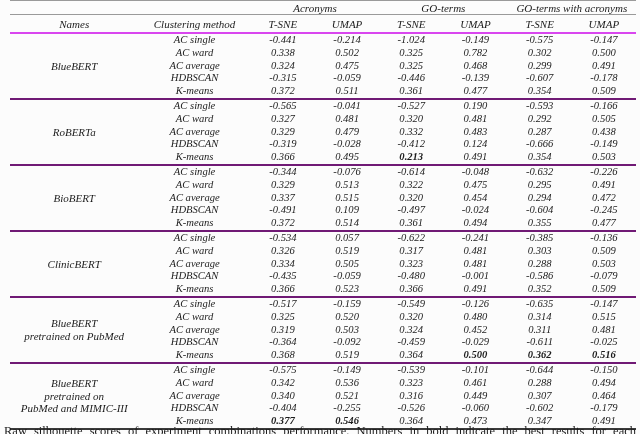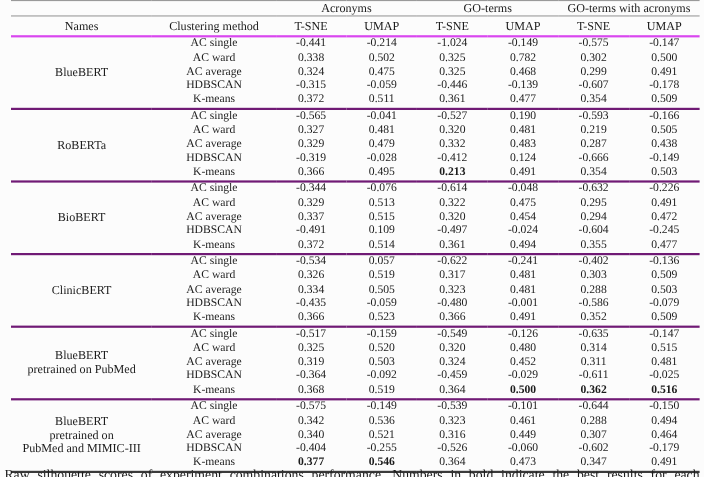--- a/index.html
+++ b/index.html
@@ -20,20 +20,21 @@
     inset: 0;
   }
   table.results {
     border-collapse: collapse;
     table-layout: fixed;
     margin-left: 10px;
     margin-top: 0;
     width: 626px;
     border-top: 1px solid #9a9a9a;
     border-bottom: 2px solid #3a3a3a;
+    font-style: italic;
   }
   col.c-name   { width: 128px; }
   col.c-method { width: 112px; }
   col.c-val    { width: 64px; }
   th, td {
     padding: 0;
     text-align: center;
     vertical-align: middle;
     font-weight: normal;
     white-space: nowrap;
@@ -174,21 +175,21 @@
           <td class="score-cell">0.190</td>
           <td class="score-cell">-0.593</td>
           <td class="score-cell">-0.166</td>
         </tr>
         <tr>
           <td class="method-cell">AC ward</td>
           <td class="score-cell">0.327</td>
           <td class="score-cell">0.481</td>
           <td class="score-cell">0.320</td>
           <td class="score-cell">0.481</td>
-          <td class="score-cell">0.219</td>
+          <td class="score-cell">0.292</td>
           <td class="score-cell">0.505</td>
         </tr>
         <tr>
           <td class="method-cell">AC average</td>
           <td class="score-cell">0.329</td>
           <td class="score-cell">0.479</td>
           <td class="score-cell">0.332</td>
           <td class="score-cell">0.483</td>
           <td class="score-cell">0.287</td>
           <td class="score-cell">0.438</td>
@@ -261,21 +262,21 @@
         </tr>
         <tr class="group-start">
           <td rowspan="5" class="name-cell">
             <div>ClinicBERT</div>
           </td>
           <td class="method-cell">AC single</td>
           <td class="score-cell">-0.534</td>
           <td class="score-cell">0.057</td>
           <td class="score-cell">-0.622</td>
           <td class="score-cell">-0.241</td>
-          <td class="score-cell">-0.402</td>
+          <td class="score-cell">-0.385</td>
           <td class="score-cell">-0.136</td>
         </tr>
         <tr>
           <td class="method-cell">AC ward</td>
           <td class="score-cell">0.326</td>
           <td class="score-cell">0.519</td>
           <td class="score-cell">0.317</td>
           <td class="score-cell">0.481</td>
           <td class="score-cell">0.303</td>
           <td class="score-cell">0.509</td>

